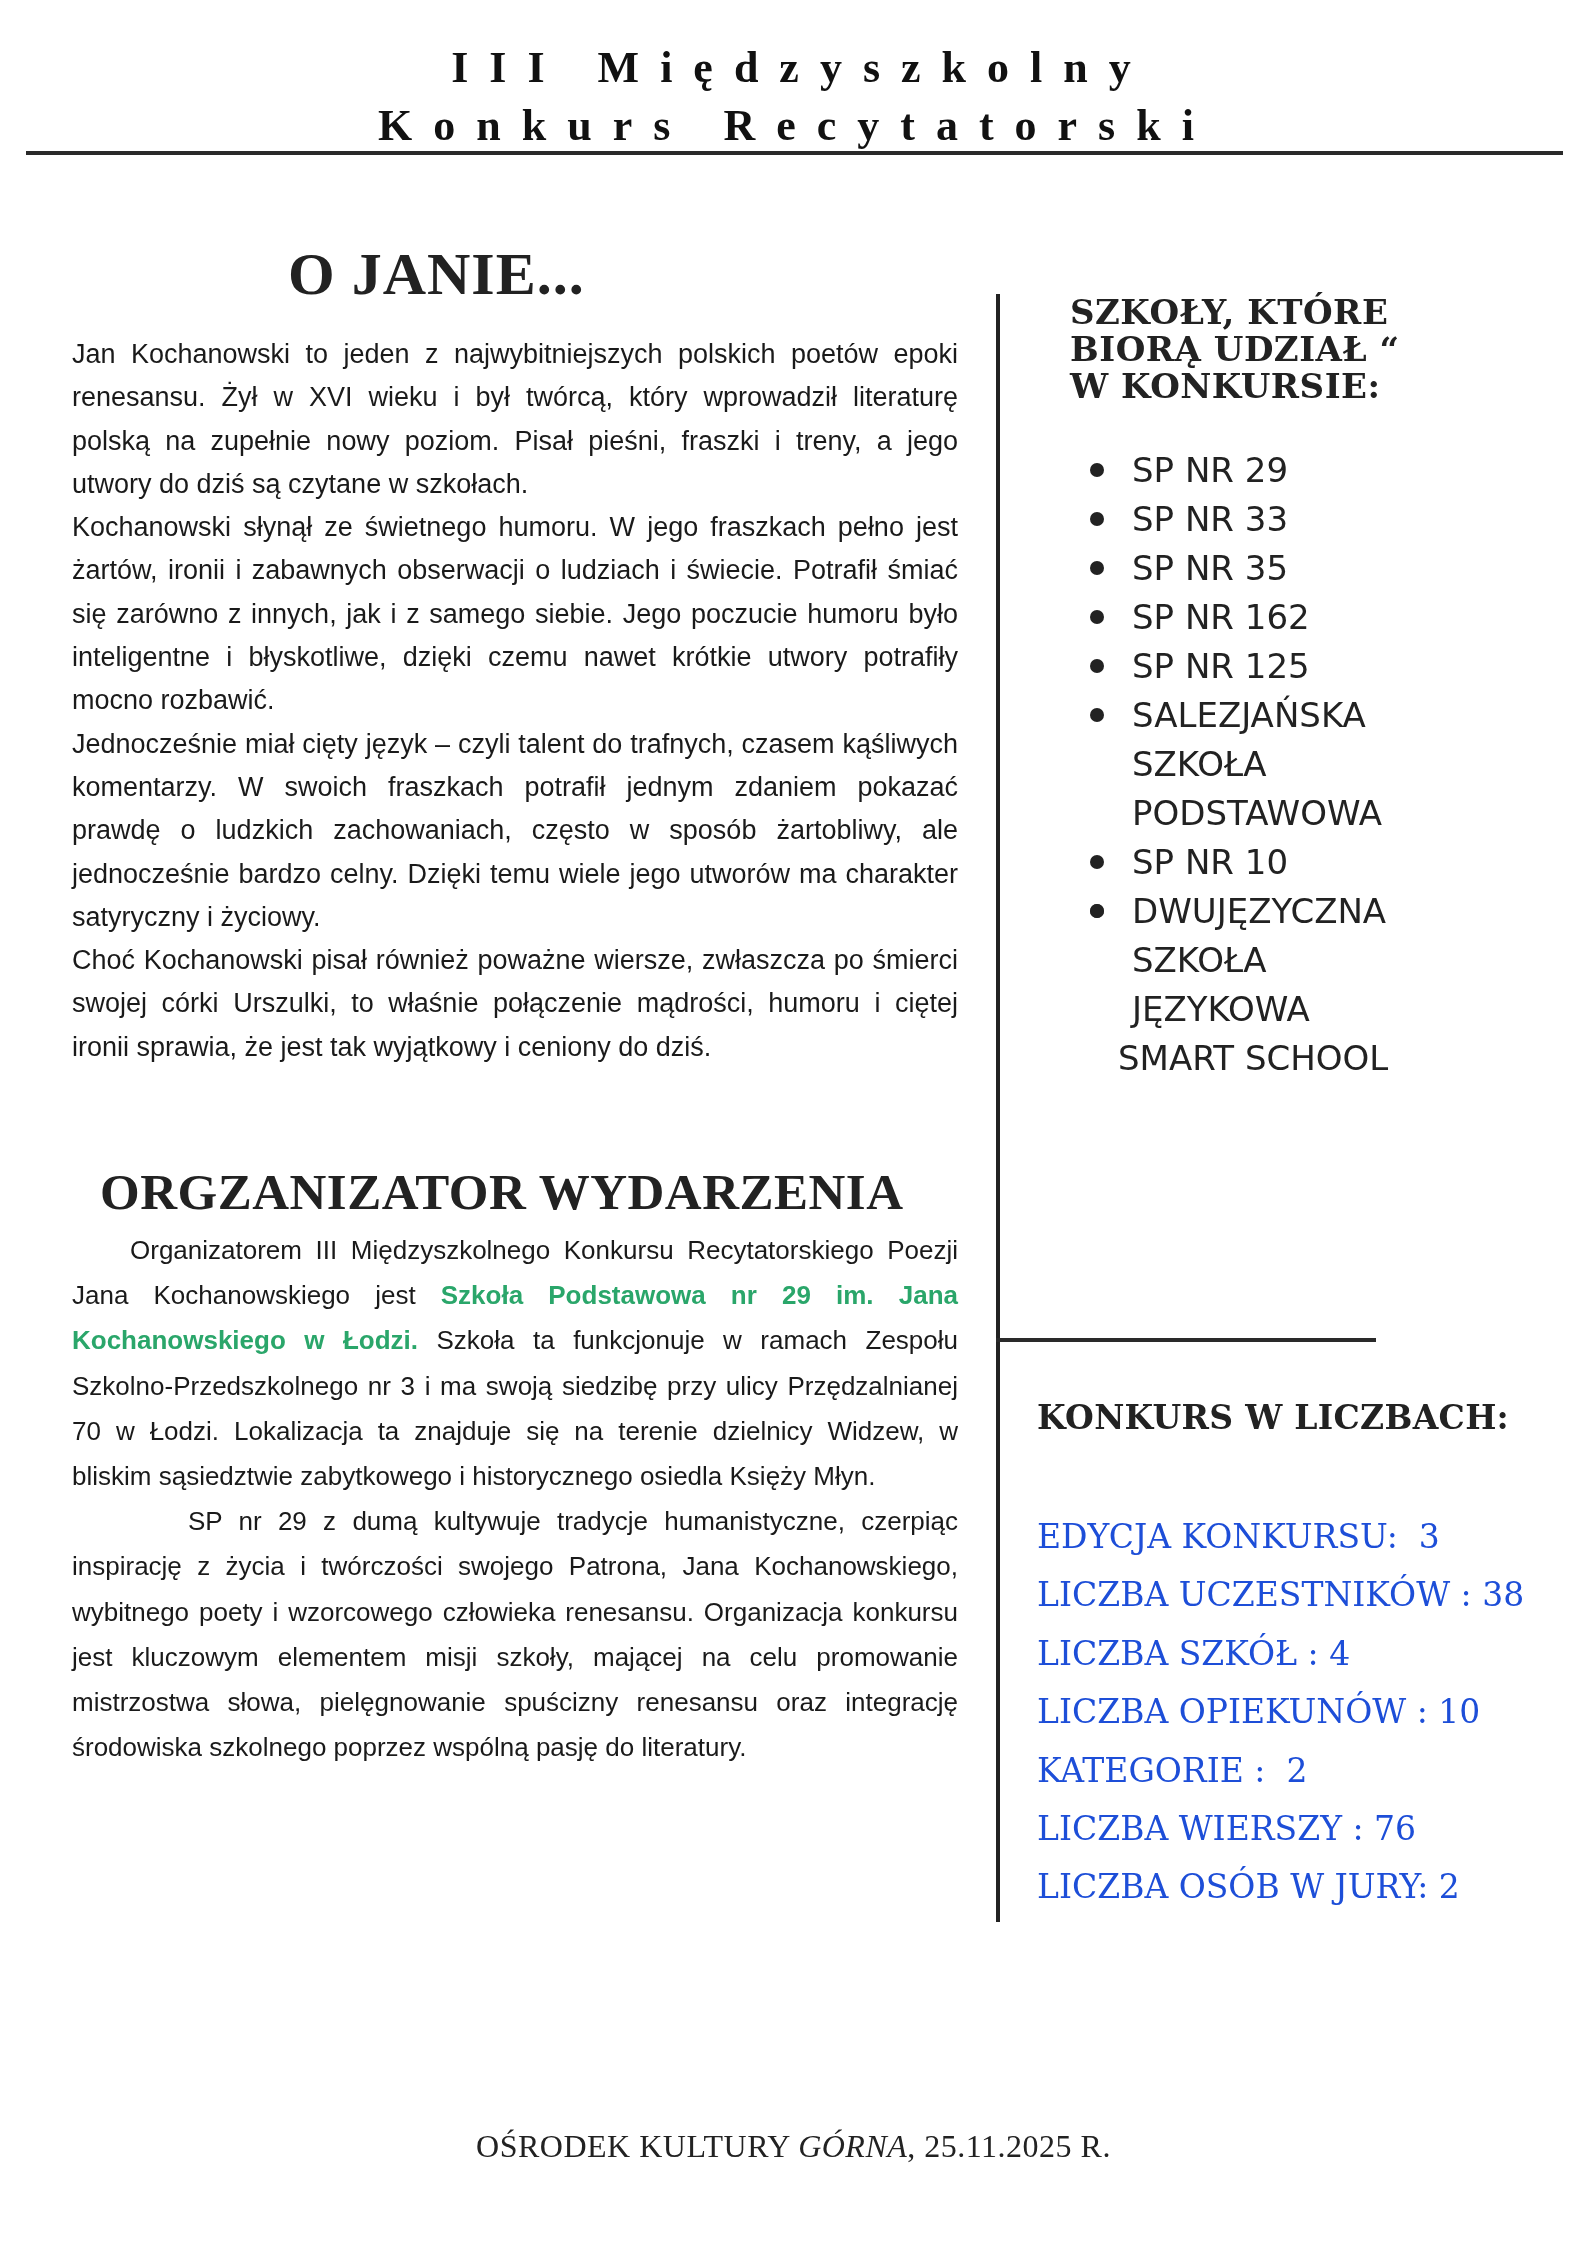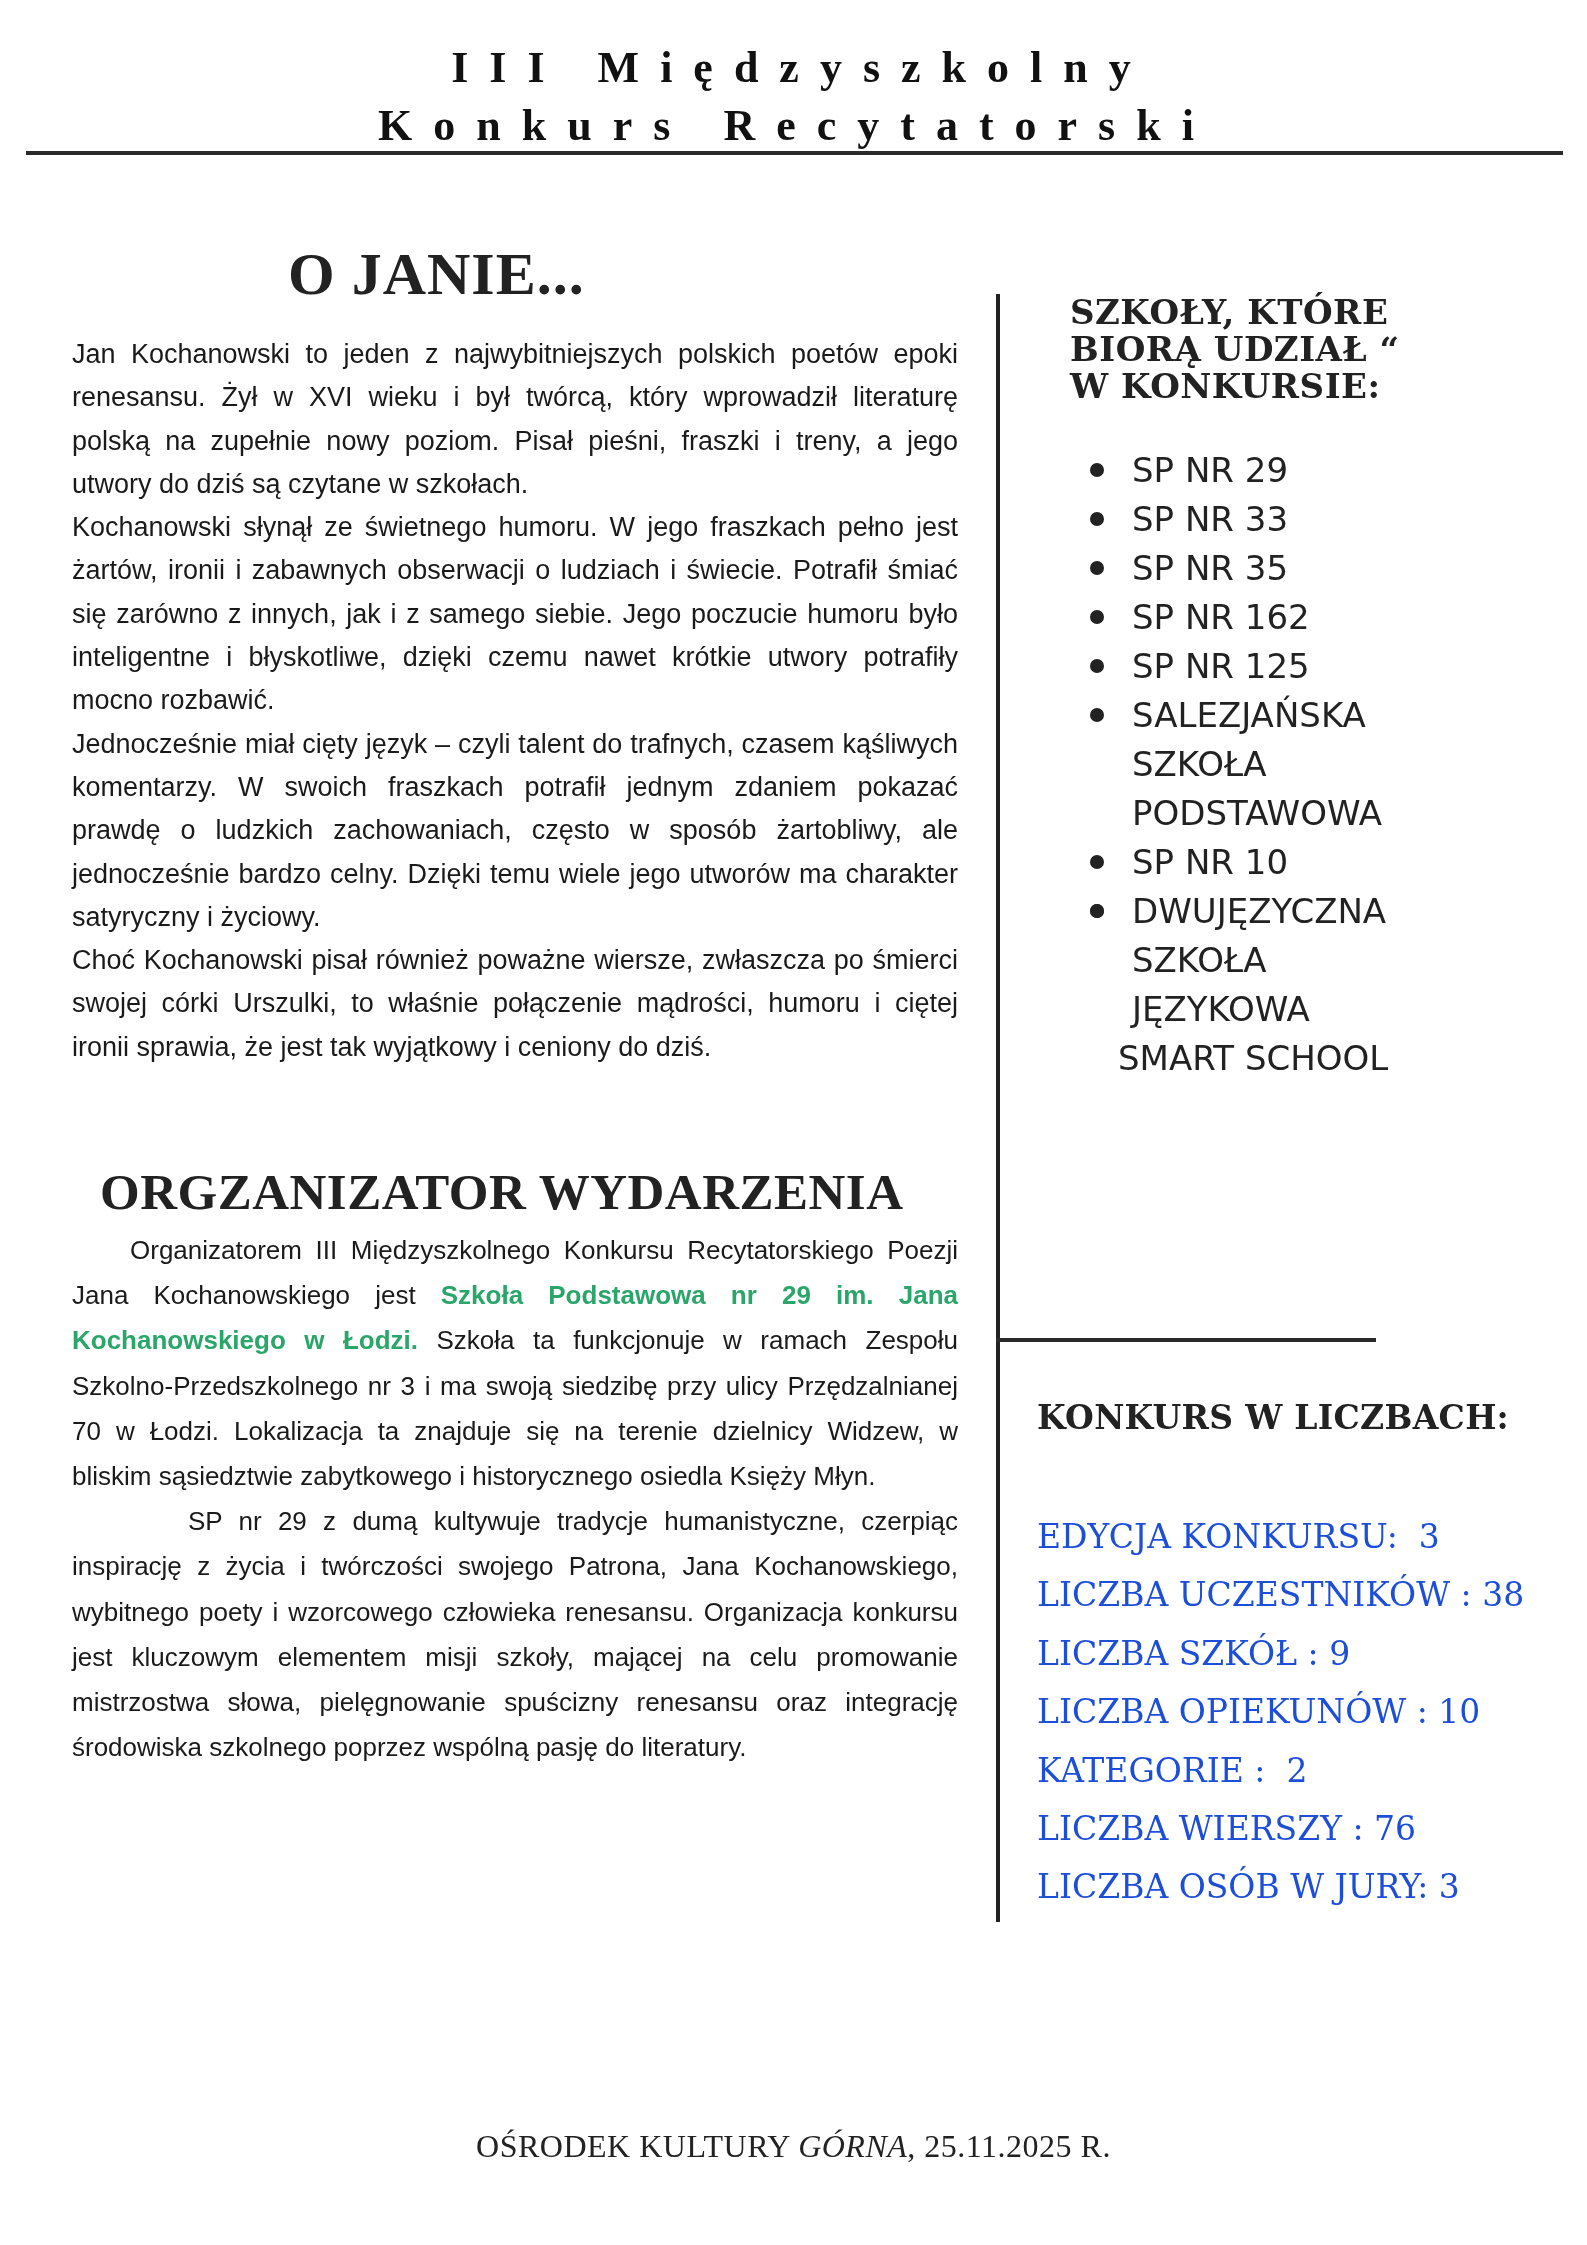--- a/index.html
+++ b/index.html
@@ -78,20 +78,20 @@
   <li><span class="bullet"></span><span>SP NR 10</span></li>
   <li style="width:330px"><span class="bullet"></span></li>
   <li style="width:260px"><span class="bullet"></span><span>DWUJĘZYCZNA SZKOŁA JĘZYKOWA</span></li>
   <li class="nobullet"><span>SMART SCHOOL</span></li>
 </ul>
 
 <div class="stats-title">KONKURS W LICZBACH:</div>
 <ul class="stats-list">
   <li>EDYCJA KONKURSU:  3</li>
   <li>LICZBA UCZESTNIKÓW : 38</li>
-  <li>LICZBA SZKÓŁ : 9</li>
+  <li>LICZBA SZKÓŁ : 4</li>
   <li>LICZBA OPIEKUNÓW : 10</li>
   <li>KATEGORIE :  2</li>
   <li>LICZBA WIERSZY : 76</li>
-  <li>LICZBA OSÓB W JURY: 3</li>
+  <li>LICZBA OSÓB W JURY: 2</li>
 </ul>
 
 <div class="footer"><span>OŚRODEK KULTURY </span> <span class="italic">GÓRNA</span><span>, 25.11.2025 R.</span></div>
 
 </body></html>

